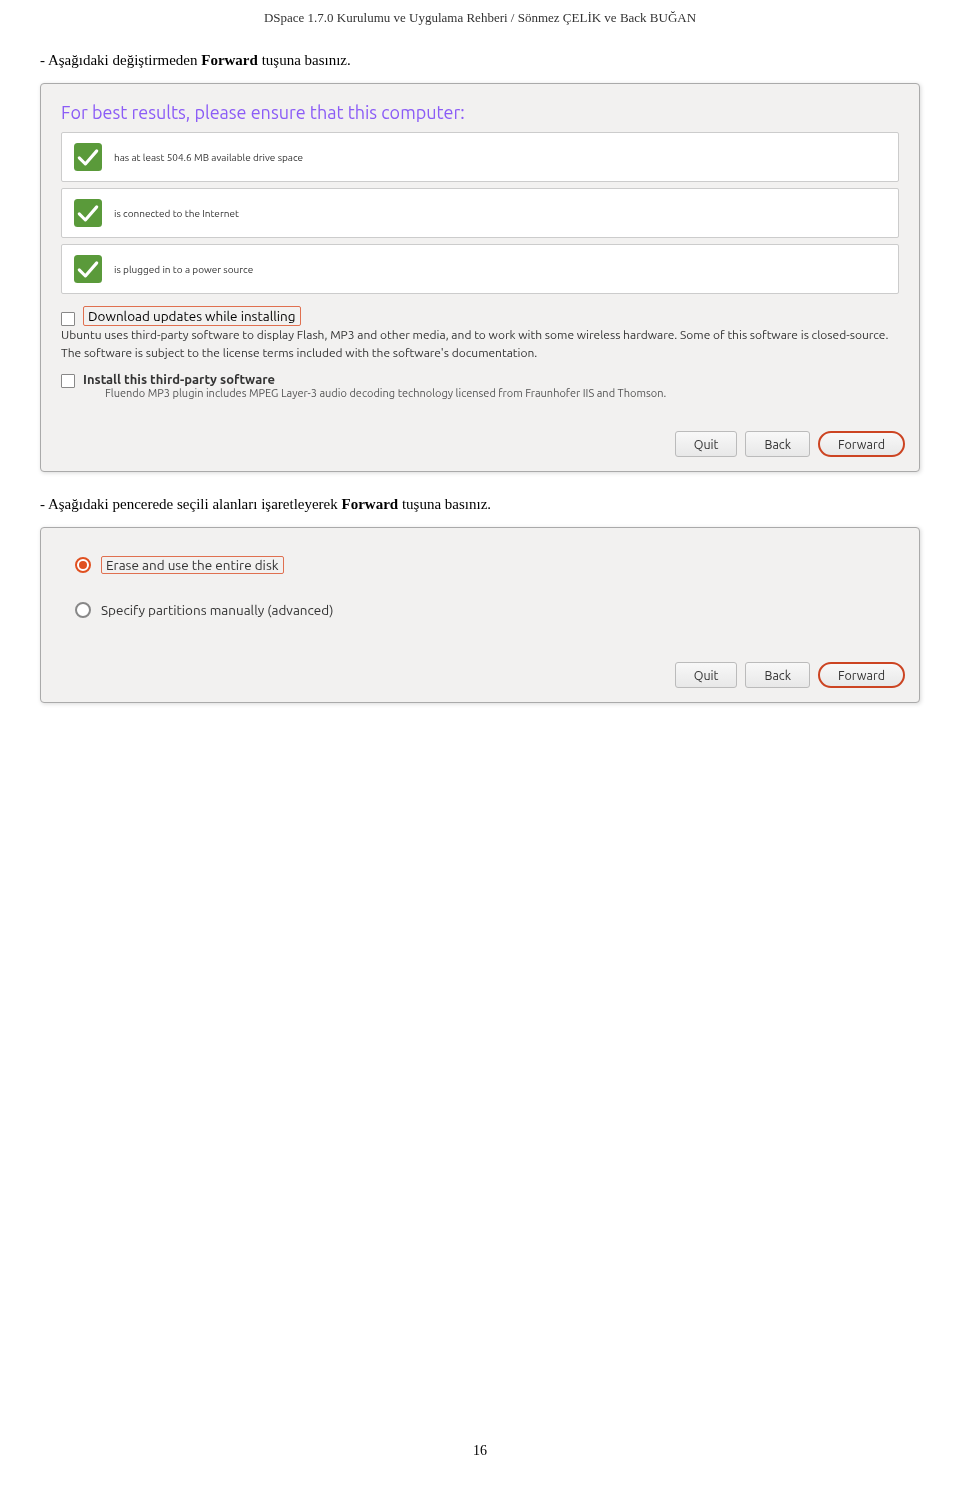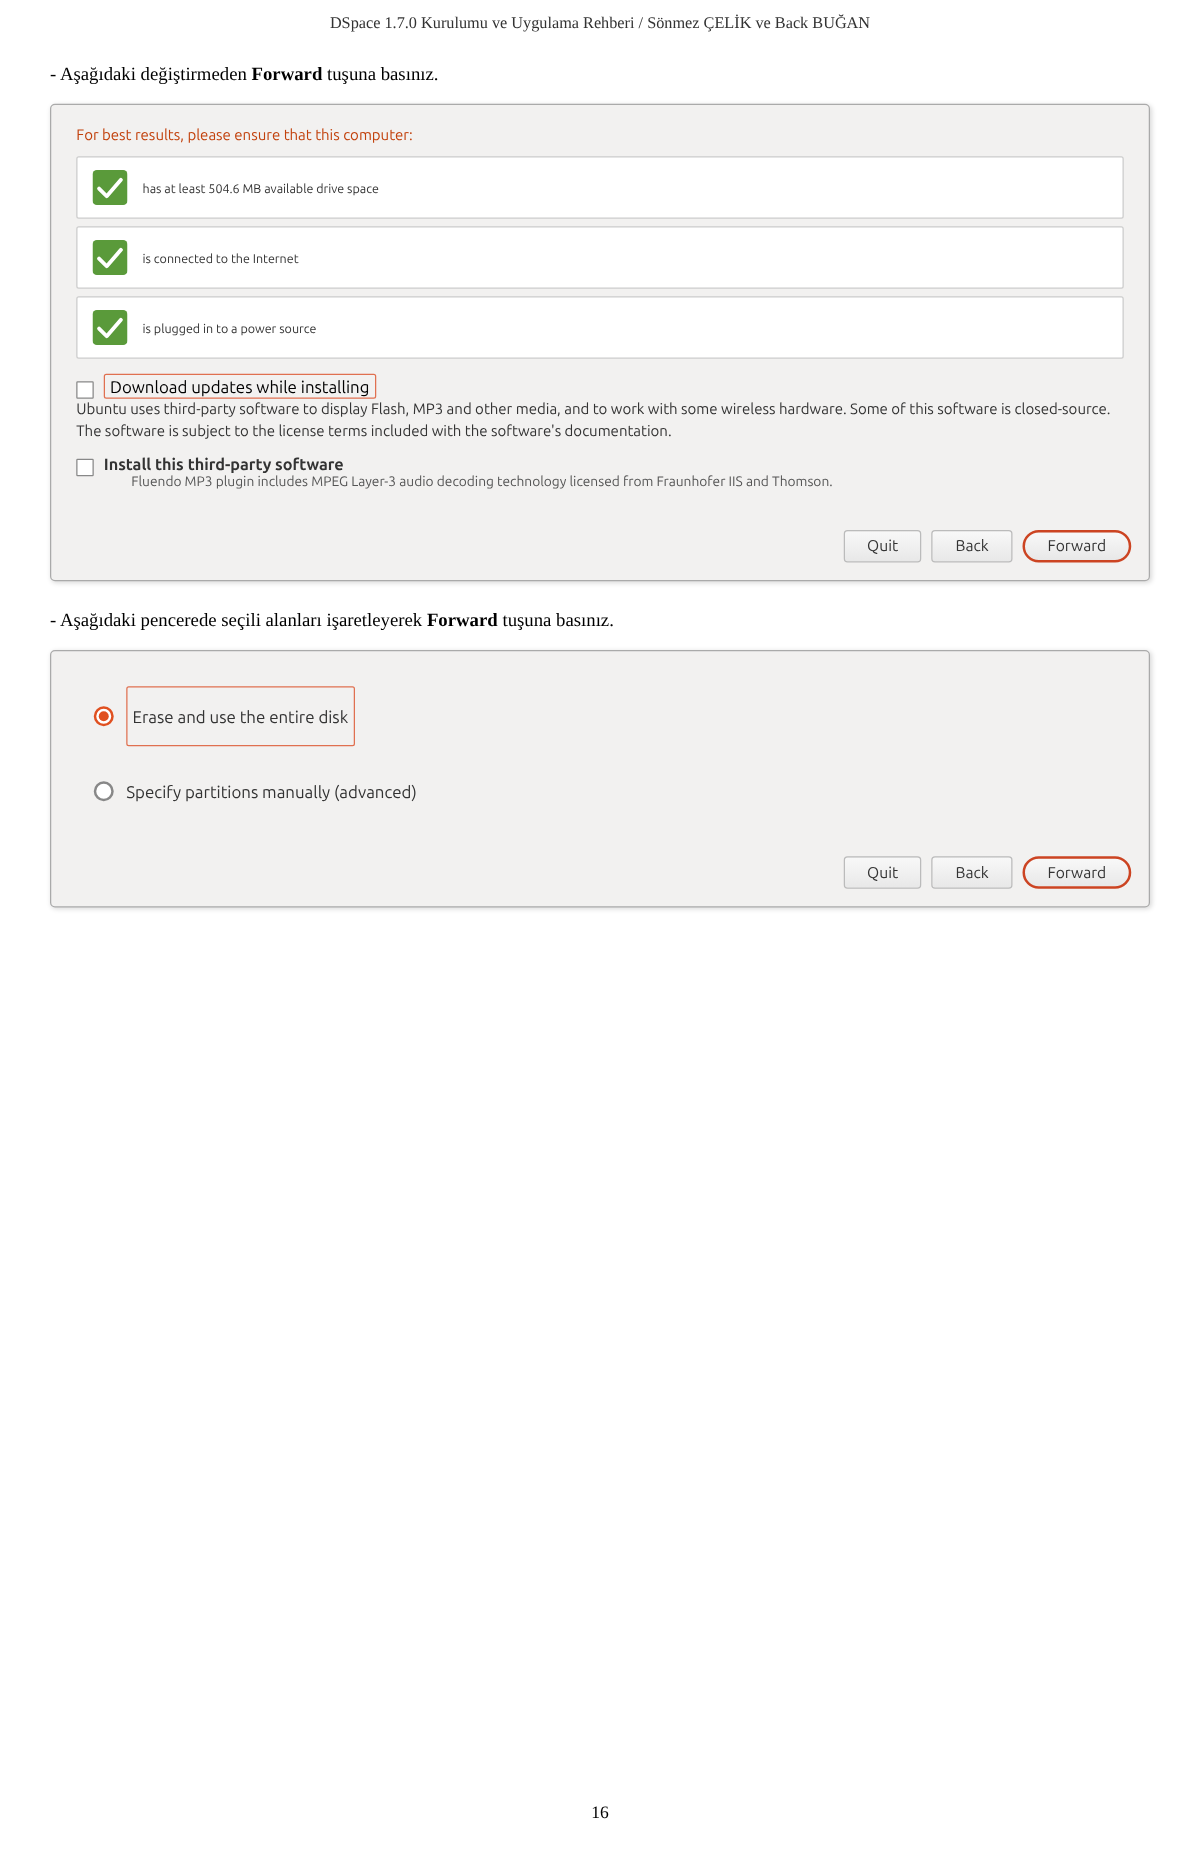--- a/index.html
+++ b/index.html
@@ -43,22 +43,22 @@
       margin-bottom: 24px;
       padding: 0;
       box-shadow: 1px 1px 4px rgba(0,0,0,0.15);
     }
 
     .installer-body {
       padding: 18px 20px 16px 20px;
     }
 
     .best-results-title {
-      font-size: 12px;
-      color: #c2410c;
+      font-size: 18px;
+      color: #8b5cf6;
       margin-bottom: 10px;
       font-family: Ubuntu, Arial, sans-serif;
     }
 
     .check-item {
       display: flex;
       align-items: center;
       padding: 10px 12px;
       border: 1px solid #ccc;
       background: #fff;
@@ -192,21 +192,21 @@
     }
 
     .radio-label {
       font-size: 13.5px;
       font-family: Ubuntu, Arial, sans-serif;
       color: #333;
     }
 
     .radio-label.highlighted {
       border: 1.5px solid #e07050;
-      padding: 15px 4px;
+      padding: 0 4px;
       border-radius: 2px;
     }
 
     .page-footer {
       text-align: center;
       font-size: 14px;
       position: absolute;
       bottom: 30px;
       left: 0; right: 0;
       color: #000;

